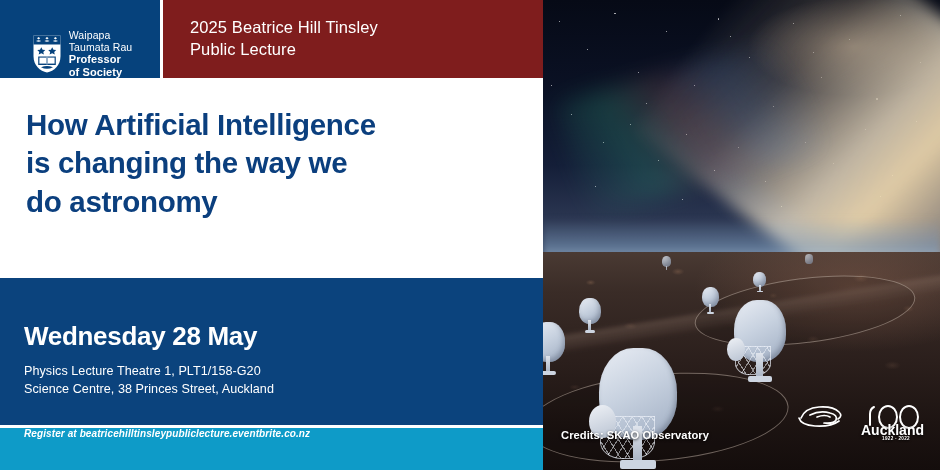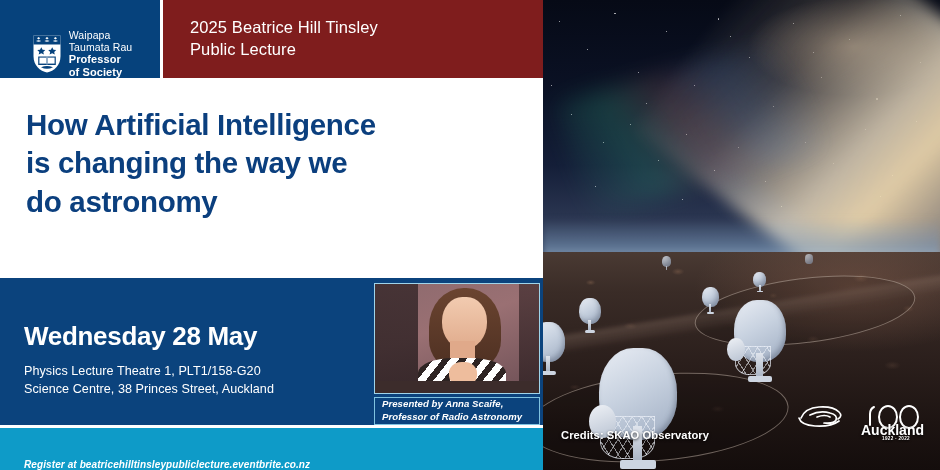--- a/index.html
+++ b/index.html
@@ -104,21 +104,21 @@
     display:flex; align-items:center;
   }
   .speaker-caption span {
     color:#ffffff; font-size:9.6px; font-style:italic; font-weight:700;
     line-height:1.32; padding-left:7px; white-space:pre-line; letter-spacing:0.05px;
   }
 
   
   .register-bar {
     position:absolute; left:0; top:428px; width:543px; height:42px;
-    background:#0e9bc8; display:flex; align-items:flex-end;
+    background:#0e9bc8; display:flex; align-items:flex-start;
   }
   .register-bar span {
     color:#ffffff; font-size:10px; font-style:italic; font-weight:700;
     padding-left:24px; letter-spacing:0.1px;
   }
 
   
   .photo-panel {
     position:absolute; left:543px; top:0; width:397px; height:470px;
     overflow:hidden; background:#0b1322;
@@ -314,37 +314,20 @@
 do astronomy</div>
     </div>
 
     <div class="details-panel">
       <div class="details-text">
         <div class="date-line">Wednesday 28 May</div>
         <div class="venue">Physics Lecture Theatre 1, PLT1/158-G20
 Science Centre, 38 Princes Street, Auckland</div>
       </div>
 
-      <div class="speaker-block">
-        <div class="speaker-photo">
-          <div class="sp-bg"></div>
-          <div class="sp-dark-l"></div>
-          <div class="sp-dark-r"></div>
-          <div class="sp-hair"></div>
-          <div class="sp-face"></div>
-          <div class="sp-neck"></div>
-          <div class="sp-body"></div>
-          <div class="sp-hand"></div>
-          <div class="sp-bottom"></div>
-        </div>
-        <div class="speaker-caption">
-          <span>Presented by Anna Scaife,
-Professor of Radio Astronomy</span>
-        </div>
-      </div>
     </div>
 
     <div class="register-bar">
       <span>Register at beatricehilltinsleypubliclecture.eventbrite.co.nz</span>
     </div>
   </div>
 
   <div class="photo-panel">
 
     <div class="sky">

